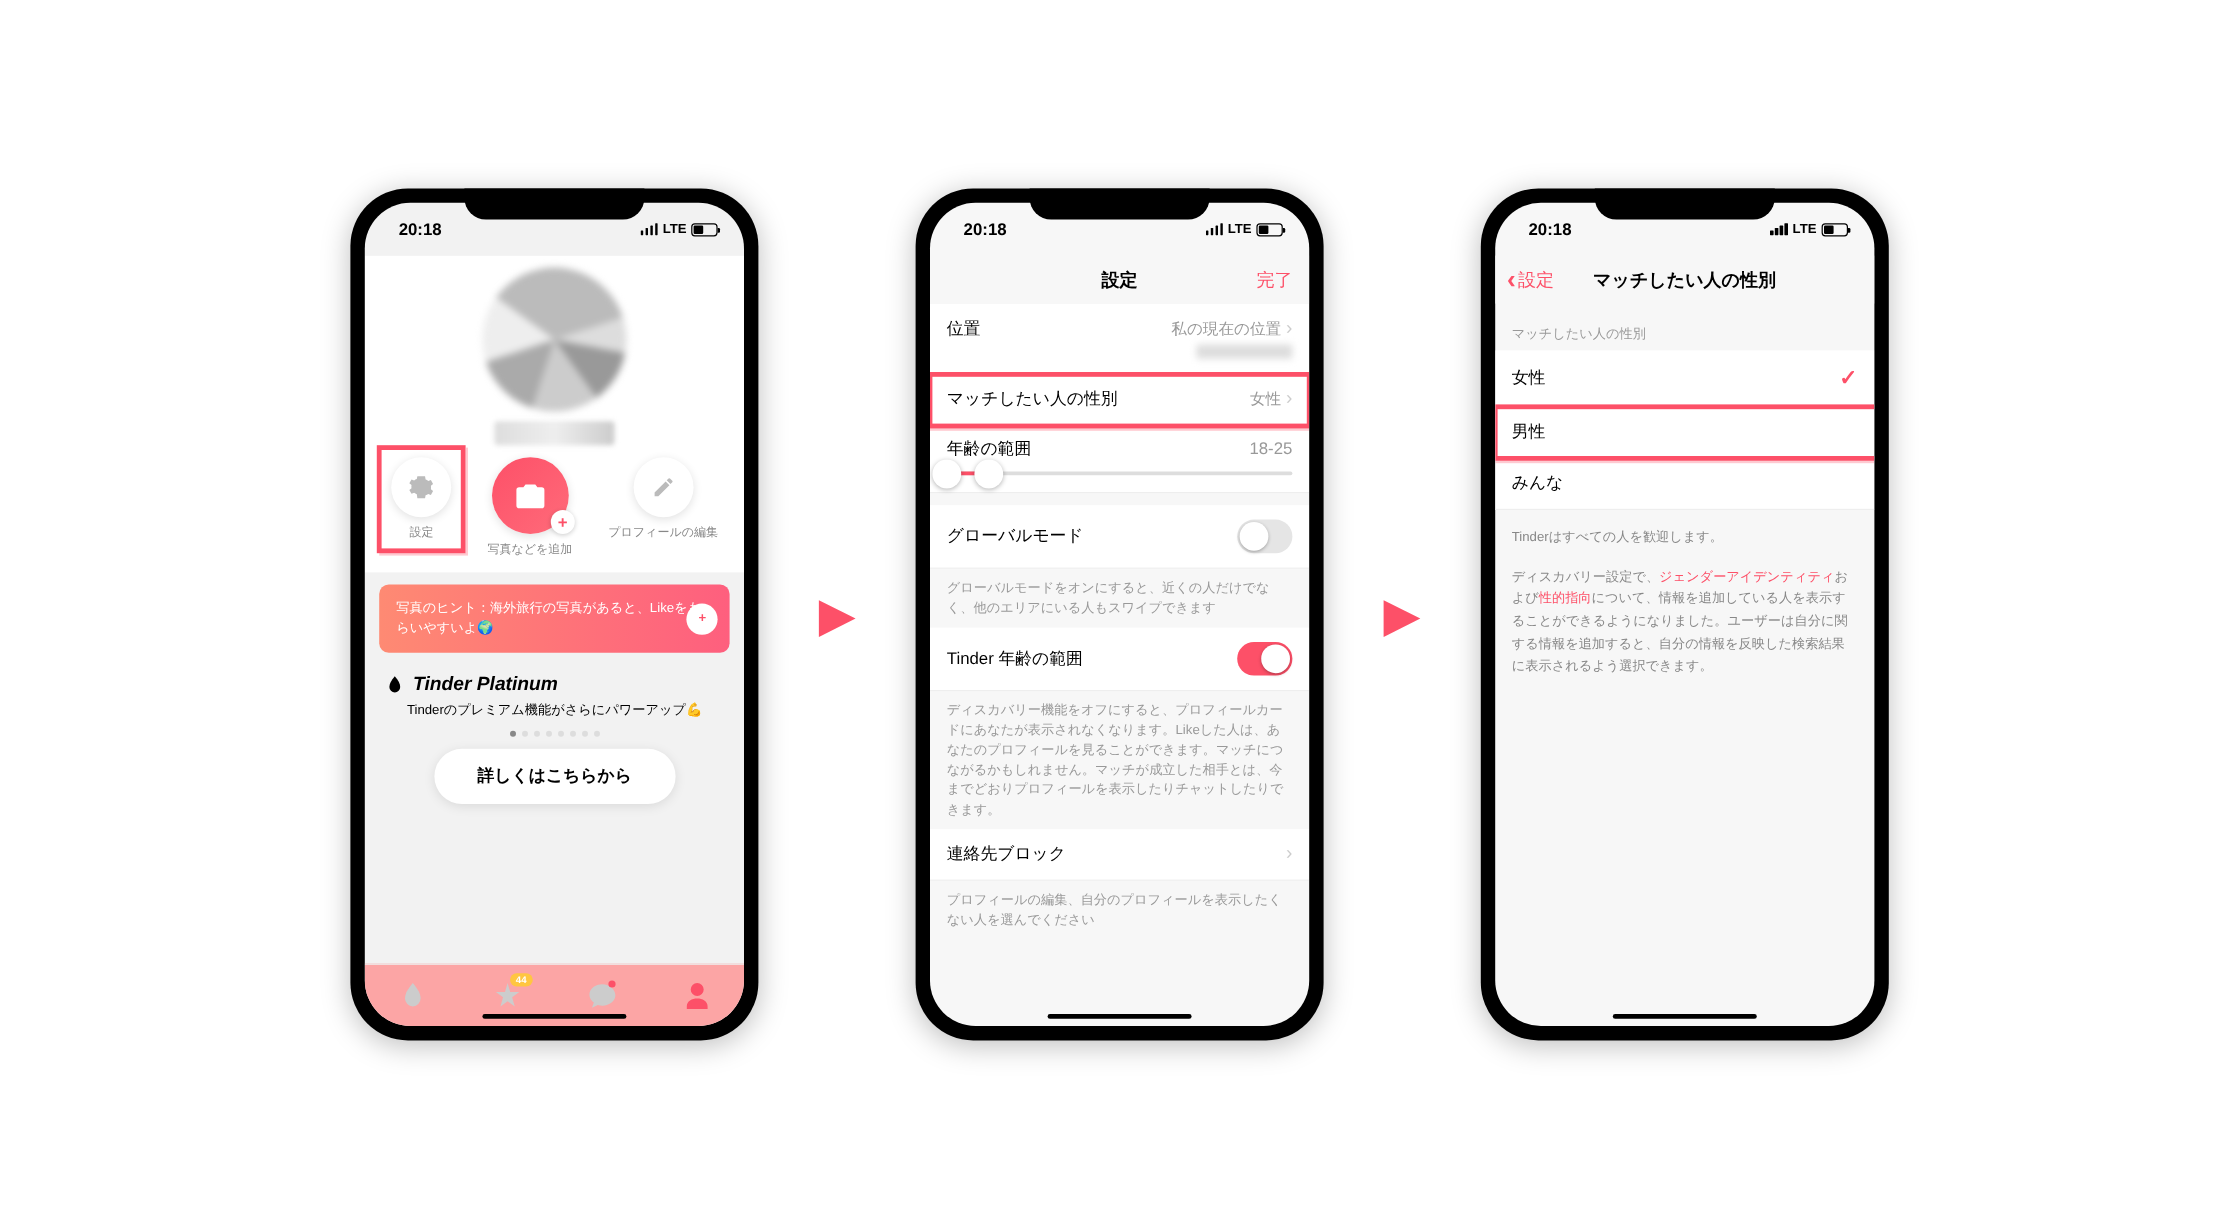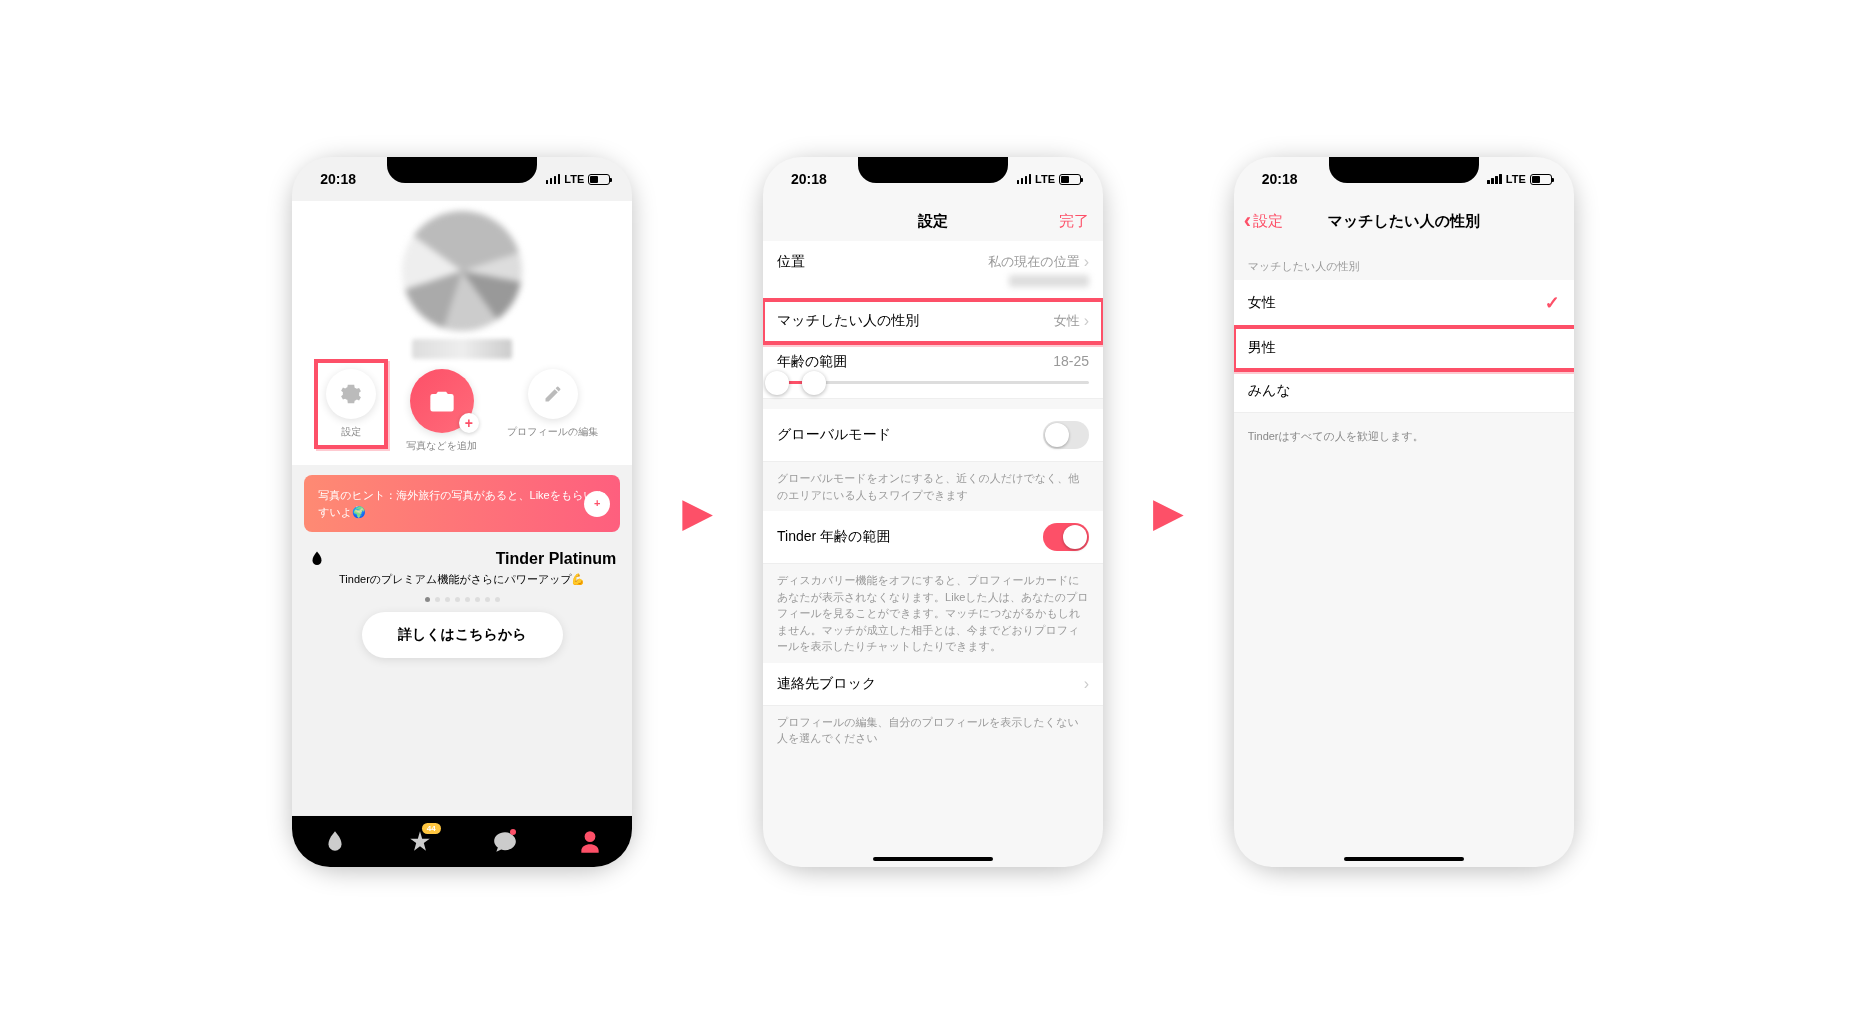--- a/index.html
+++ b/index.html
@@ -1,17 +1,17 @@
 <!DOCTYPE html>
 <html><head>
 <meta charset="utf-8">
 <style>
 * { box-sizing: border-box; margin: 0; padding: 0; }
 body { font-family: -apple-system, "Hiragino Sans", sans-serif; background: #fff; display: flex; align-items: center; justify-content: center; gap: 50px; padding: 30px; min-height: 100vh; }
-.phone { width: 340px; height: 710px; background: #000; border-radius: 48px; position: relative; box-shadow: 0 4px 24px rgba(0,0,0,0.25); }
+.phone { width: 340px; height: 710px; background: #000; border-radius: 48px; padding: 12px; position: relative; box-shadow: 0 4px 24px rgba(0,0,0,0.25); }
 .screen { width: 100%; height: 100%; background: #f7f7f7; border-radius: 38px; overflow: hidden; position: relative; display: flex; flex-direction: column; }
 .notch { position: absolute; top: 0; left: 50%; transform: translateX(-50%); width: 150px; height: 26px; background: #000; border-radius: 0 0 18px 18px; z-index: 100; }
 .status-bar { height: 44px; display: flex; justify-content: space-between; align-items: center; padding: 0 22px 0 28px; font-size: 14px; font-weight: 600; color: #000; }
 .status-right { display: flex; align-items: center; gap: 4px; font-size: 11px; }
 .signal { display: inline-flex; gap: 1.5px; align-items: flex-end; }
 .signal i { width: 2.5px; background: #000; display: block; border-radius: 0.5px; }
 .signal i:nth-child(1){height:4px}.signal i:nth-child(2){height:6px}.signal i:nth-child(3){height:8px}.signal i:nth-child(4){height:10px}
 .battery { width: 22px; height: 11px; border: 1px solid #000; border-radius: 3px; position: relative; }
 .battery::after { content: ''; position: absolute; right: -3px; top: 3px; width: 2px; height: 4px; background: #000; border-radius: 0 1px 1px 0; }
 .battery i { width: 8px; height: 7px; background: #000; margin: 1px; display: block; border-radius: 1px; }
@@ -24,27 +24,27 @@
 .username { height: 20px; margin: 4px auto; width: 100px; background: linear-gradient(90deg,#ddd,#eee,#ccc); filter: blur(2px); border-radius: 3px; }
 .action-row { display: flex; justify-content: center; gap: 30px; margin-top: 10px; align-items: flex-start; }
 .action-btn { display: flex; flex-direction: column; align-items: center; gap: 6px; font-size: 10px; color: #888; position: relative; }
 .circle-btn { width: 50px; height: 50px; border-radius: 50%; background: #fff; box-shadow: 0 2px 8px rgba(0,0,0,0.12); display: flex; align-items: center; justify-content: center; }
 .circle-btn.big { width: 64px; height: 64px; background: linear-gradient(135deg,#fd5068,#ff6b7a); color: #fff; }
 .plus-badge { position: absolute; bottom: 20px; right: -2px; width: 20px; height: 20px; border-radius: 50%; background: #fff; color: #fd5068; font-size: 14px; font-weight: bold; display: flex; align-items: center; justify-content: center; box-shadow: 0 1px 4px rgba(0,0,0,0.2); }
 .highlight-box { position: absolute; border: 4px solid #fd5068; box-shadow: 2px 2px 0 rgba(253,80,104,0.3); pointer-events: none; }
 .hint-banner { margin: 10px 12px; padding: 12px 14px; background: linear-gradient(90deg,#fe8a73,#fe5f7e); color: #fff; border-radius: 8px; font-size: 11px; position: relative; line-height: 1.5; }
 .hint-plus { position: absolute; right: 10px; top: 50%; transform: translateY(-50%); width: 26px; height: 26px; border-radius: 50%; background: #fff; color: #fd5068; display: flex; align-items: center; justify-content: center; font-weight: bold; }
 .promo { text-align: center; padding: 8px 16px; }
-.promo-title { font-weight: 700; display: flex; align-items: center; justify-content: space-between; gap: 18px; }
+.promo-title { font-weight: 700; display: flex; align-items: center; justify-content: flex-start; gap: 6px; font-style: italic; }
 .promo-sub { font-size: 11px; margin-top: 4px; }
 .dots { display: flex; justify-content: center; gap: 5px; margin: 10px 0; }
 .dots i { width: 5px; height: 5px; border-radius: 50%; background: #ddd; }
 .dots i.active { background: #888; }
 .cta-btn { background: #fff; border-radius: 24px; padding: 14px 36px; font-weight: 700; font-size: 14px; display: inline-block; margin: 0 auto; box-shadow: 0 2px 10px rgba(0,0,0,0.1); }
-.tab-bar { height: 52px; background: #000000; display: flex; justify-content: space-around; align-items: center; border-top: 1px solid #eee; }
+.tab-bar { height: 52px; background: #fca5a5; display: flex; justify-content: space-around; align-items: center; border-top: 1px solid #eee; }
 .tab-icon { width: 26px; height: 26px; position: relative; }
 .badge { position: absolute; top: -6px; right: -8px; background: #ffc640; color: #fff; font-size: 8px; font-weight: bold; border-radius: 8px; padding: 1px 5px; }
 
 
 .nav-bar { height: 40px; display: flex; align-items: center; justify-content: center; position: relative; padding: 0 14px; background: #f7f7f7; }
 .nav-title { font-weight: 600; font-size: 15px; }
 .nav-right, .nav-left { position: absolute; color: #fd5068; font-size: 15px; }
 .nav-right { right: 14px; }
 .nav-left { left: 10px; display: flex; align-items: center; gap: 2px; }
 .section-header { font-size: 11px; color: #999; padding: 10px 14px 6px; }
@@ -287,16 +287,19 @@
         <div class="cell">
           <span>男性</span>
         </div>
         <div class="highlight-box" style="top:-2px;left:-2px;right:-6px;bottom:-2px;"></div>
 
       </div>
       <div class="cell">
         <span>みんな</span>
       </div>
       <div class="info-text">Tinderはすべての人を歓迎します。</div>
+      <div class="info-text" style="padding-top:0;">
+        <span>ディスカバリー設定で、</span><span class="pink">ジェンダーアイデンティティ</span><span>および</span><span class="pink">性的指向</span><span>について、情報を追加している人を表示することができるようになりました。ユーザーは自分に関する情報を追加すると、自分の情報を反映した検索結果に表示されるよう選択できます。</span>
+      </div>
     </div>
     <div class="home-indicator"></div>
   </div>
 </div>
 
 </body></html>

